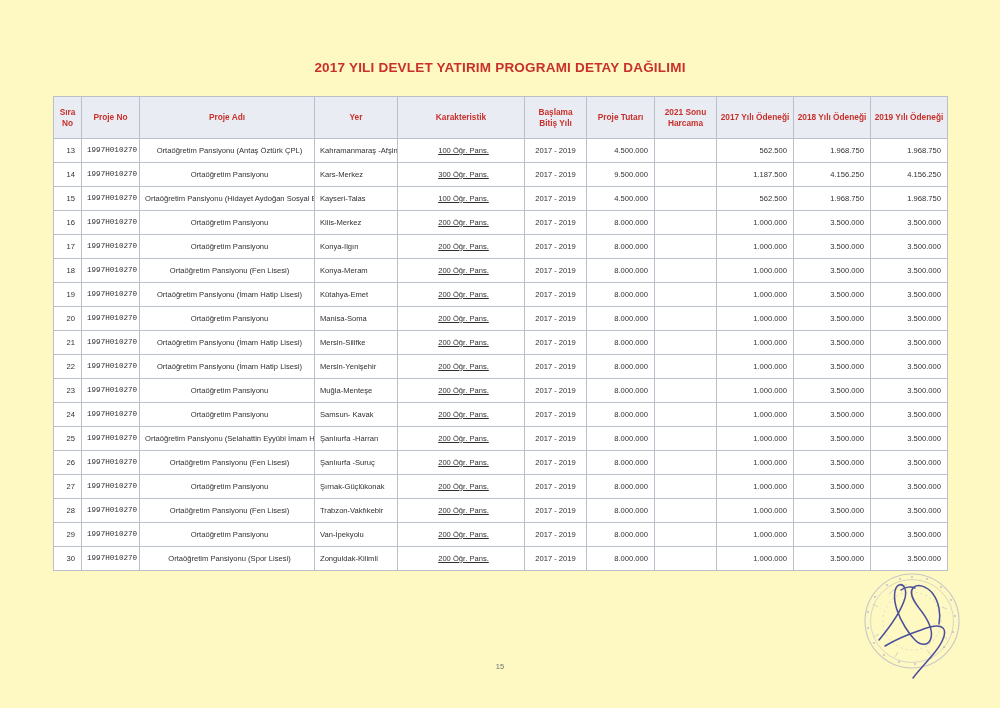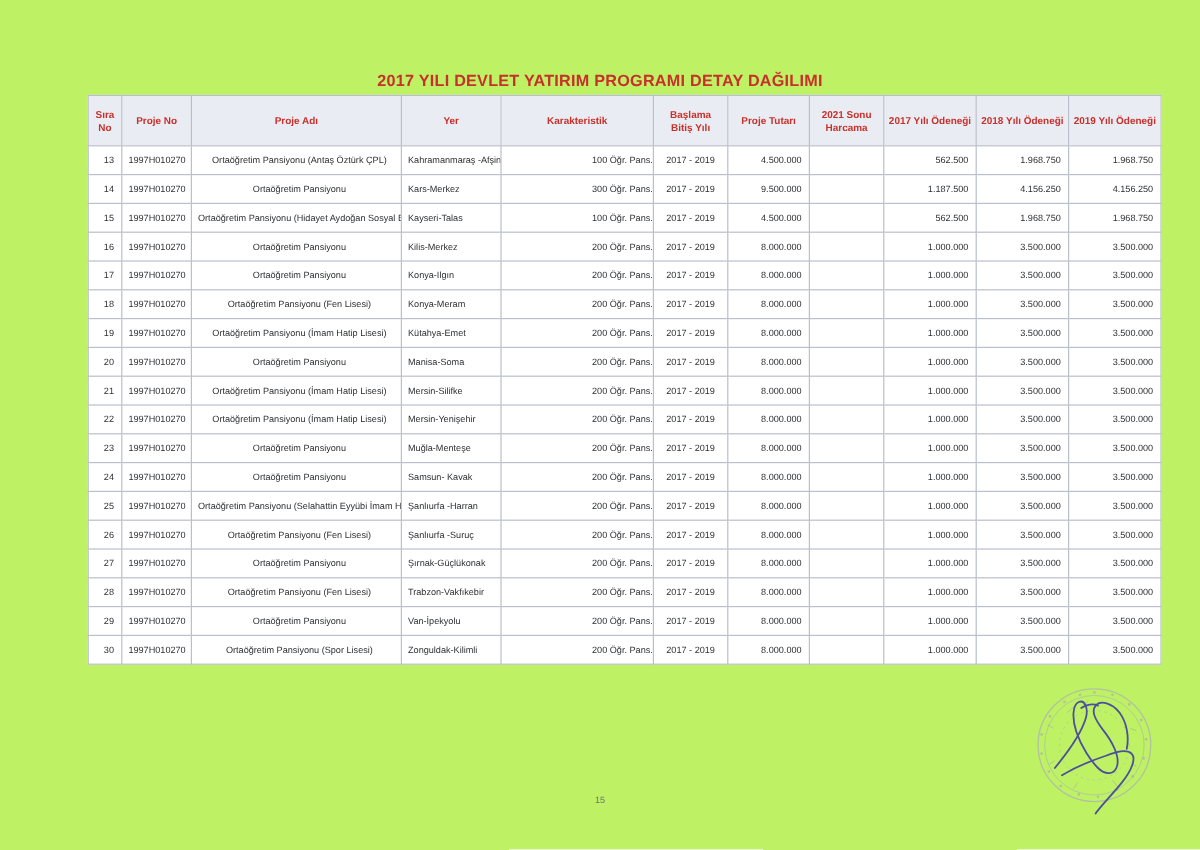--- a/index.html
+++ b/index.html
@@ -11,44 +11,43 @@
     width: 1000px;
     height: 708px;
     position: relative;
     font-family: "Liberation Sans", sans-serif;
     overflow: hidden;
   }
 
   .page {
     position: absolute;
     inset: 0;
-    background: #bef264;
+    background: #fef9c3;
   }
 
   
   .doc-title {
     position: absolute;
     top: 60px;
     left: 0;
     width: 1000px;
     text-align: center;
     font-size: 13.5px;
     font-weight: bold;
     color: #c8302b;
     letter-spacing: 0.2px;
     white-space: nowrap;
   }
 
   
   .table-wrap {
     position: absolute;
-    top: 79px;
+    top: 96px;
     left: 53px;
     width: 894px;
-    margin-left: 20px;
   }
 
   table.detail {
     border-collapse: collapse;
     table-layout: fixed;
     width: 894px;
     background: #ffffff;
   }
 
   table.detail th,
@@ -80,24 +79,24 @@
 
   .cell {
     display: block;
     overflow: hidden;
     white-space: nowrap;
     line-height: 23px;
     height: 23px;
   }
 
   .c-sira   { text-align: right; padding-right: 6px; }
-  .c-projeno{ text-align: left;  padding-left: 5px; }
+  .c-projeno{ text-align: left;  padding-left: 5px; font-family: Liberation Mono, monospace; }
   .c-ad     { text-align: center;  padding-left: 5px; }
   .c-yer    { text-align: left;  padding-left: 5px; }
-  .c-kar    { text-align: right;  padding-left: 5px; }
+  .c-kar    { text-align: center;  padding-left: 5px; text-decoration: underline; }
   .c-yil    { text-align: center; }
   .c-num    { text-align: right; padding-right: 6px; }
 
   
   col.w-sira    { width: 28px; }
   col.w-projeno { width: 58px; }
   col.w-ad      { width: 175px; }
   col.w-yer     { width: 83px; }
   col.w-kar     { width: 127px; }
   col.w-yil     { width: 62px; }

